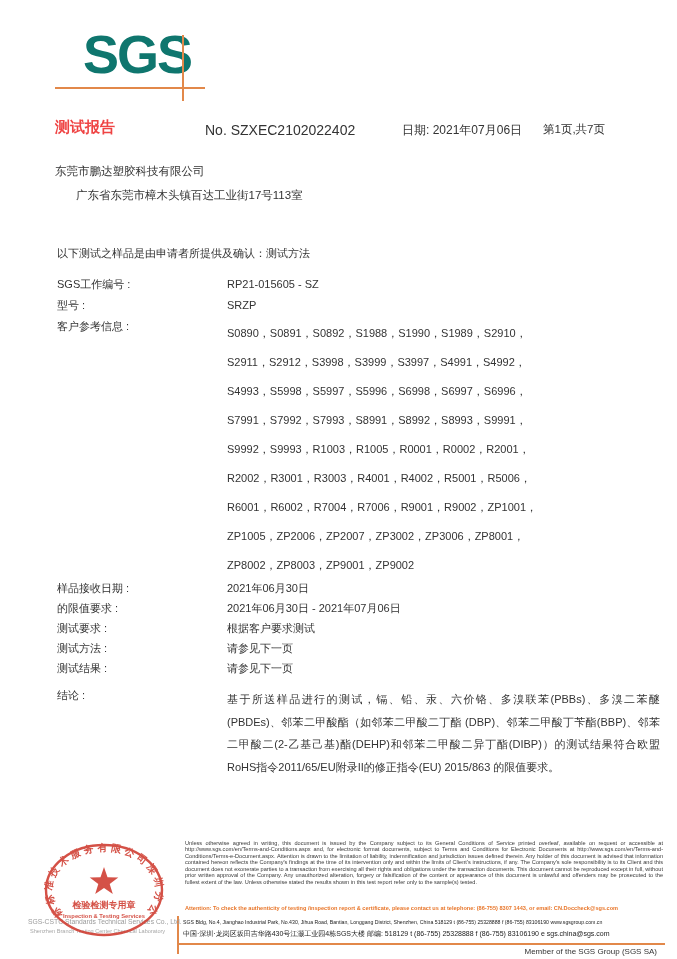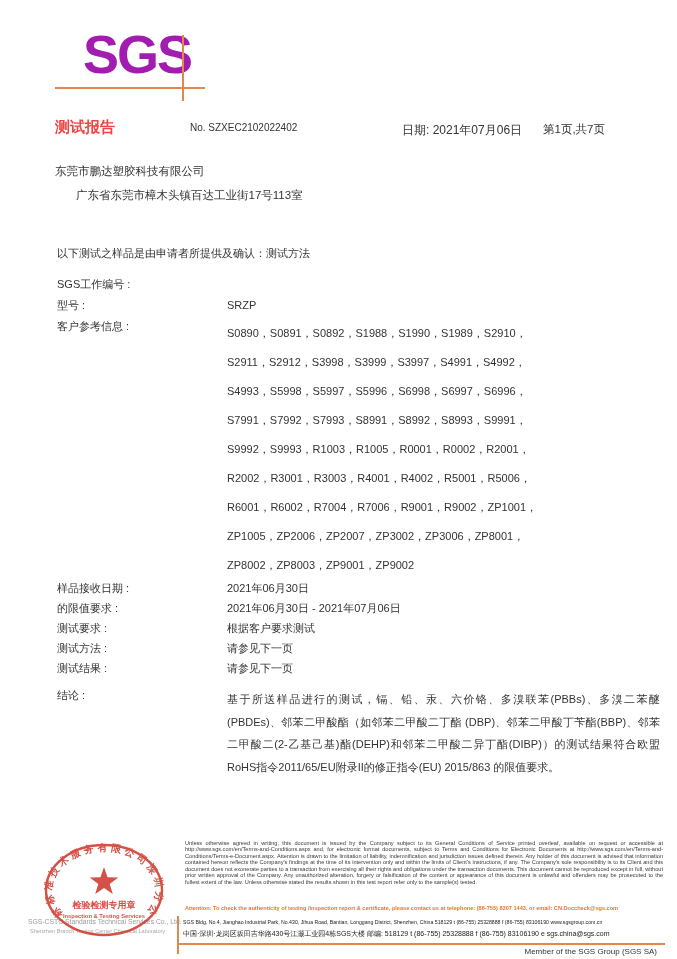--- a/index.html
+++ b/index.html
@@ -10,27 +10,27 @@
     background:#ffffff;
     font-family:"Liberation Sans","DejaVu Sans",sans-serif;
     color:#333;
     overflow:hidden;
   }
   
   .logo-wrap{position:absolute;left:55px;top:26px;width:152px;height:80px;}
   .sgs-text{
     position:absolute;left:28px;top:-2px;
     font-size:54px;font-weight:bold;letter-spacing:-2px;
-    color:#a21caf;line-height:60px;
+    color:#0f766e;line-height:60px;
   }
   .logo-hline{position:absolute;left:0;top:61px;width:150px;height:2px;background:#e2884a;}
   .logo-vline{position:absolute;left:127px;top:9px;width:2px;height:66px;background:#e2884a;}
   
   .title{position:absolute;left:55px;top:118px;font-size:15px;font-weight:bold;color:#ef4444;}
-  .report-no{position:absolute;left:190px;top:122px;font-size:10px;}
+  .report-no{position:absolute;left:205px;top:122px;font-size:14px;}
   .report-date{position:absolute;left:402px;top:122px;font-size:12px;}
   .page-info{position:absolute;left:543px;top:122px;font-size:11.5px;}
   .company{position:absolute;left:55px;top:164px;font-size:11.5px;}
   .comp-addr{position:absolute;left:55px;top:188px;font-size:11.5px;margin-left:21px;}
   
   .main{position:absolute;left:0;top:246px;right:0;padding:0 17px 0 57px;}
   .intro{font-size:11px;line-height:15px;margin:0 0 16px 0;}
   .rows{display:block;}
   .row{display:grid;grid-template-columns:170px 1fr;margin-bottom:6px;}
   .row .lbl{font-size:11px;line-height:15px;}
@@ -76,20 +76,21 @@
   <div class="page-info">第1页,共7页</div>
   <div class="company">东莞市鹏达塑胶科技有限公司</div>
   <div class="comp-addr">广东省东莞市樟木头镇百达工业街17号113室</div>
 
   <div class="main">
     <p class="intro">以下测试之样品是由申请者所提供及确认：测试方法</p>
     <div class="rows">
 
       <div class="row">
         <span class="lbl">SGS工作编号 :</span>
+        <span class="val">RP21-015605 - SZ</span>
       </div>
 
       <div class="row">
         <span class="lbl">型号 :</span>
         <span class="val">SRZP</span>
       </div>
 
       <div class="row list">
         <span class="lbl">客户参考信息 :</span>
         <span class="val">S0890，S0891，S0892，S1988，S1990，S1989，S2910，

